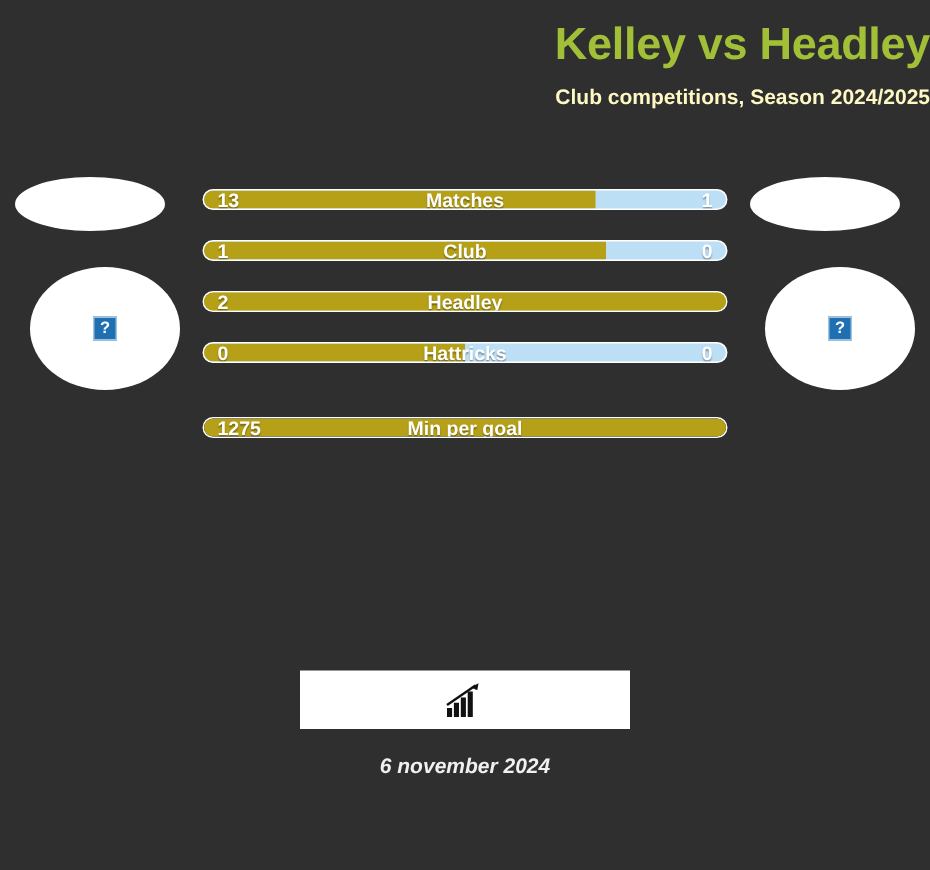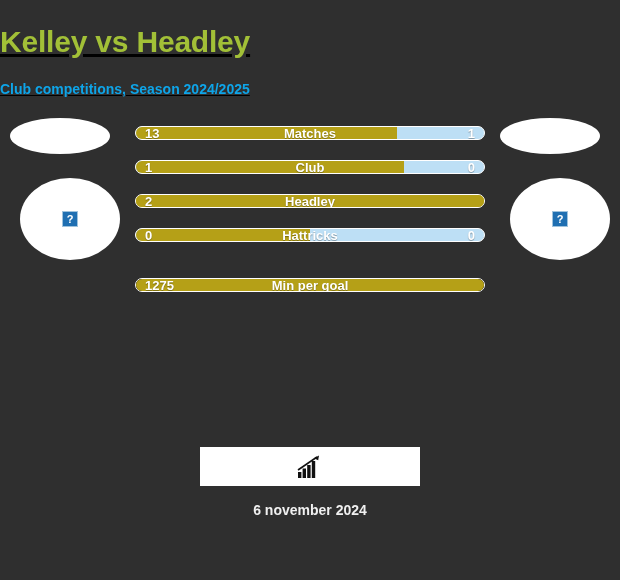--- a/index.html
+++ b/index.html
@@ -12,38 +12,37 @@
 
   body {
     background: #2f2f2f;
     font-family: "Liberation Sans", sans-serif;
     position: relative;
   }
 
   
   .header {
     width: 100%;
-    padding-top: 24px;
-    text-align: left;
-    text-decoration: underline;
+    padding-top: 12px;
+    text-align: right;
   }
 
   .page-title {
     font-size: 30px;
     font-weight: bold;
     color: #a2c037;
     letter-spacing: -0.2px;
     line-height: 36px;
   }
 
   .page-subtitle {
-    margin-top: 20px;
+    margin-top: 7px;
     font-size: 14px;
     font-weight: bold;
-    color: #0ea5e9;
+    color: #fef9c3;
     line-height: 18px;
   }
 
   
   .avatar-col {
     position: absolute;
     top: 118px;
     width: 130px;
     height: 150px;
   }
@@ -172,20 +171,21 @@
   .footer-date {
     position: absolute;
     left: 0;
     top: 500px;
     width: 100%;
     text-align: center;
     font-size: 14px;
     font-weight: bold;
     color: #f0f0f0;
     line-height: 20px;
+    font-style: italic;
   }
 </style>
 </head>
 <body>
 
 <div class="header">
   <div class="page-title">Kelley vs Headley</div>
   <div class="page-subtitle">Club competitions, Season 2024/2025</div>
 </div>
 

